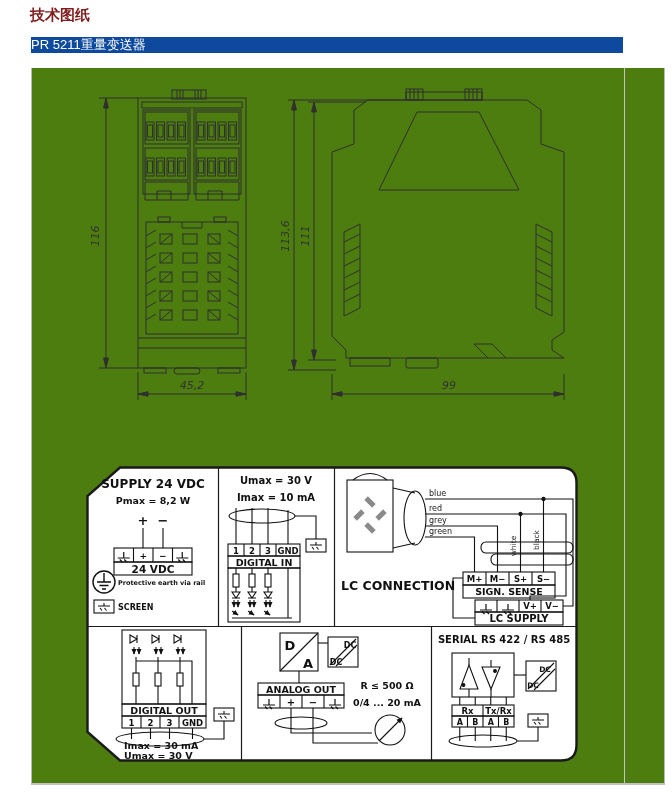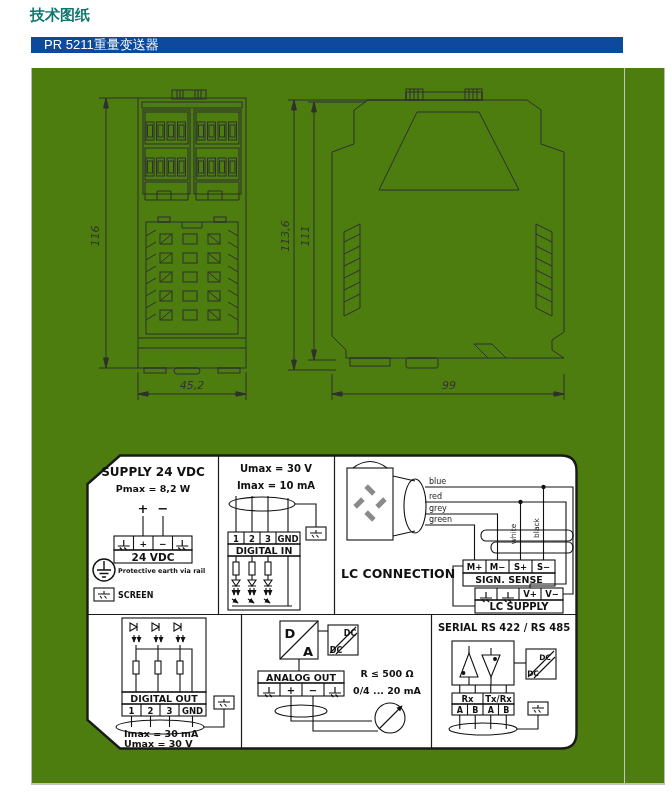--- a/index.html
+++ b/index.html
@@ -1,25 +1,25 @@
 <!DOCTYPE html>
 <html><head>
 <meta charset="utf-8">
 <style>
   html,body{margin:0;padding:0;background:#fff;}
   body{width:672px;height:806px;position:relative;font-family:"Liberation Sans",sans-serif;overflow:hidden;}
-  .page-title{position:absolute;left:30px;top:6px;font-size:15px;font-weight:600;color:#0f766e;}
+  .page-title{position:absolute;left:30px;top:6px;font-size:15px;font-weight:600;color:#7f1d1d;}
   .banner{position:absolute;left:31px;top:37px;width:592px;height:16px;background:#0d4a9e;color:#ffffff;
-          font-size:13px;display:flex;align-items:center;padding-left:13px;box-sizing:border-box;}
+          font-size:13px;display:flex;align-items:center;box-sizing:border-box;}
   .card{position:absolute;left:31px;top:68px;width:634px;height:717px;background:#4d7c0f;
         border-left:1px solid #b9b9b9;border-right:1px solid #b9b9b9;border-bottom:2px solid #c2c2c2;box-sizing:border-box;}
   .card-divider{position:absolute;left:592px;top:0;width:1px;height:100%;background:#c4c4c4;}
   .front-svg{position:absolute;left:54px;top:18px;}
   .side-svg{position:absolute;left:248px;top:18px;}
-  .wbox{position:absolute;left:54px;top:386px;width:492px;height:276px;}
+  .wbox{position:absolute;left:54px;top:398px;width:492px;height:276px;}
   .wbox>svg{position:absolute;left:0;top:0;}
   .cell{position:absolute;}
   svg text{font-family:"DejaVu Sans","Liberation Sans",sans-serif;}
   .bt{font-weight:bold;fill:#111;}
   .wl{font-weight:normal;fill:#222;}
   .dim{font-style:italic;fill:#333;font-weight:normal;}
 </style>
 </head>
 <body>
 

